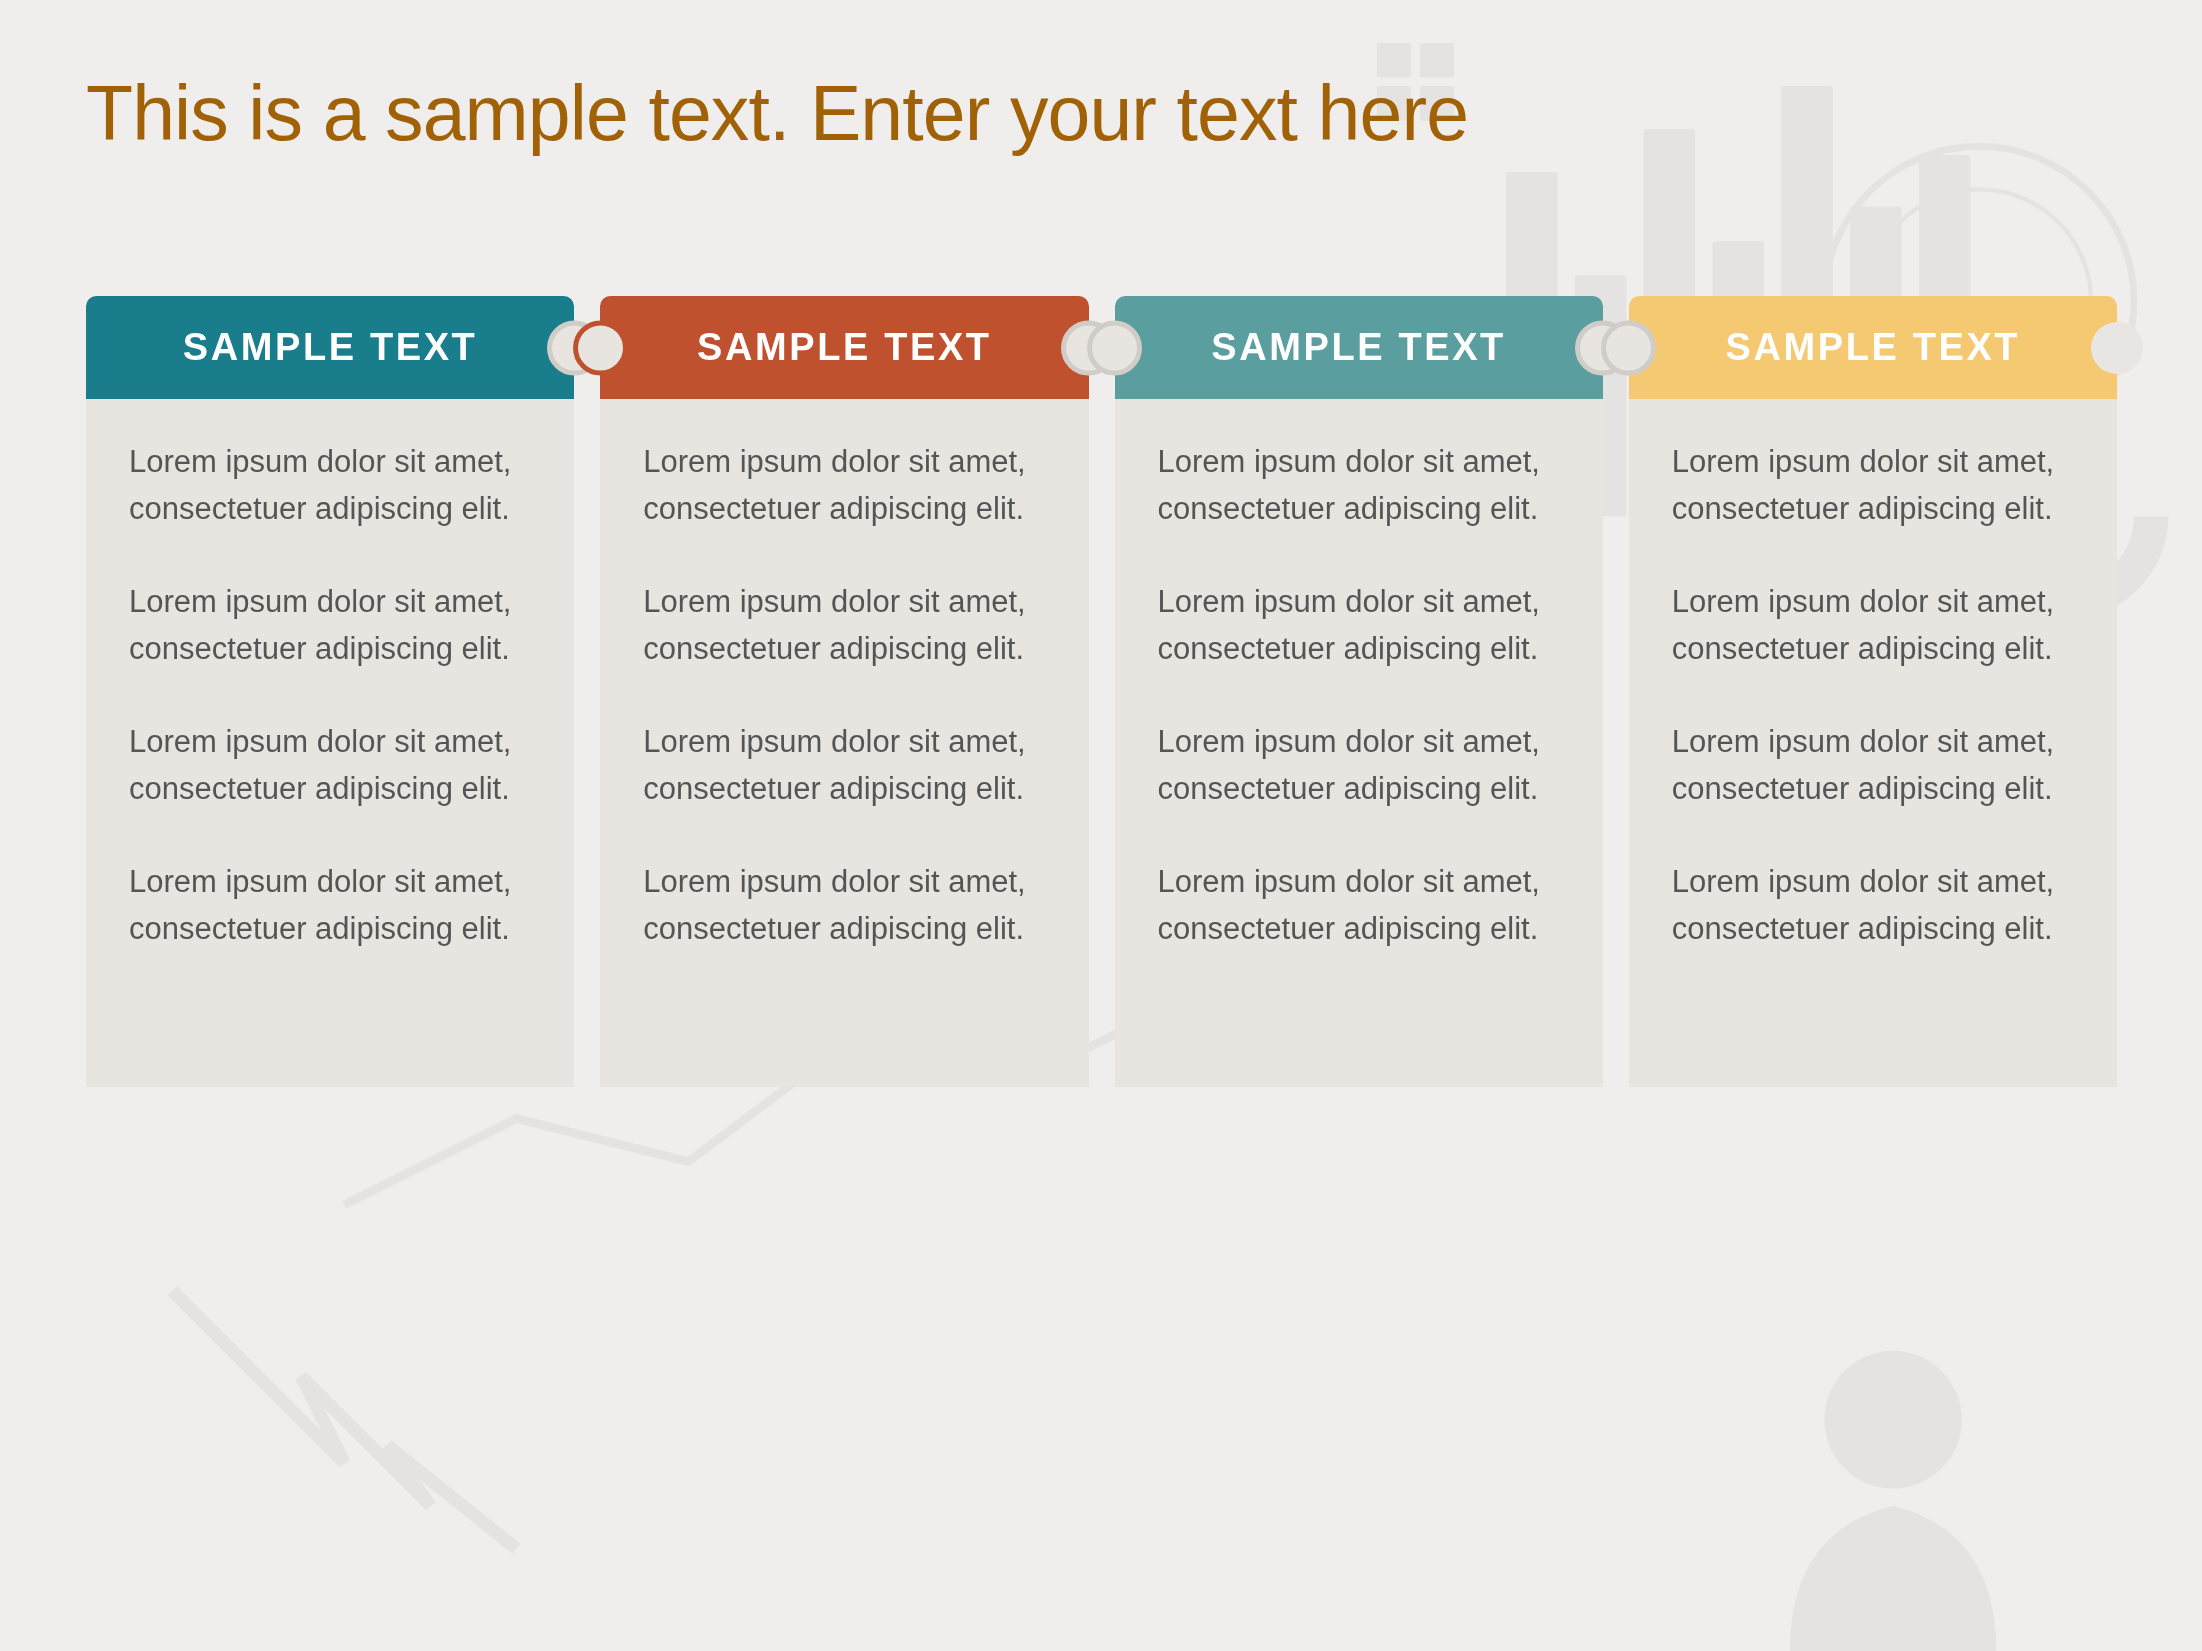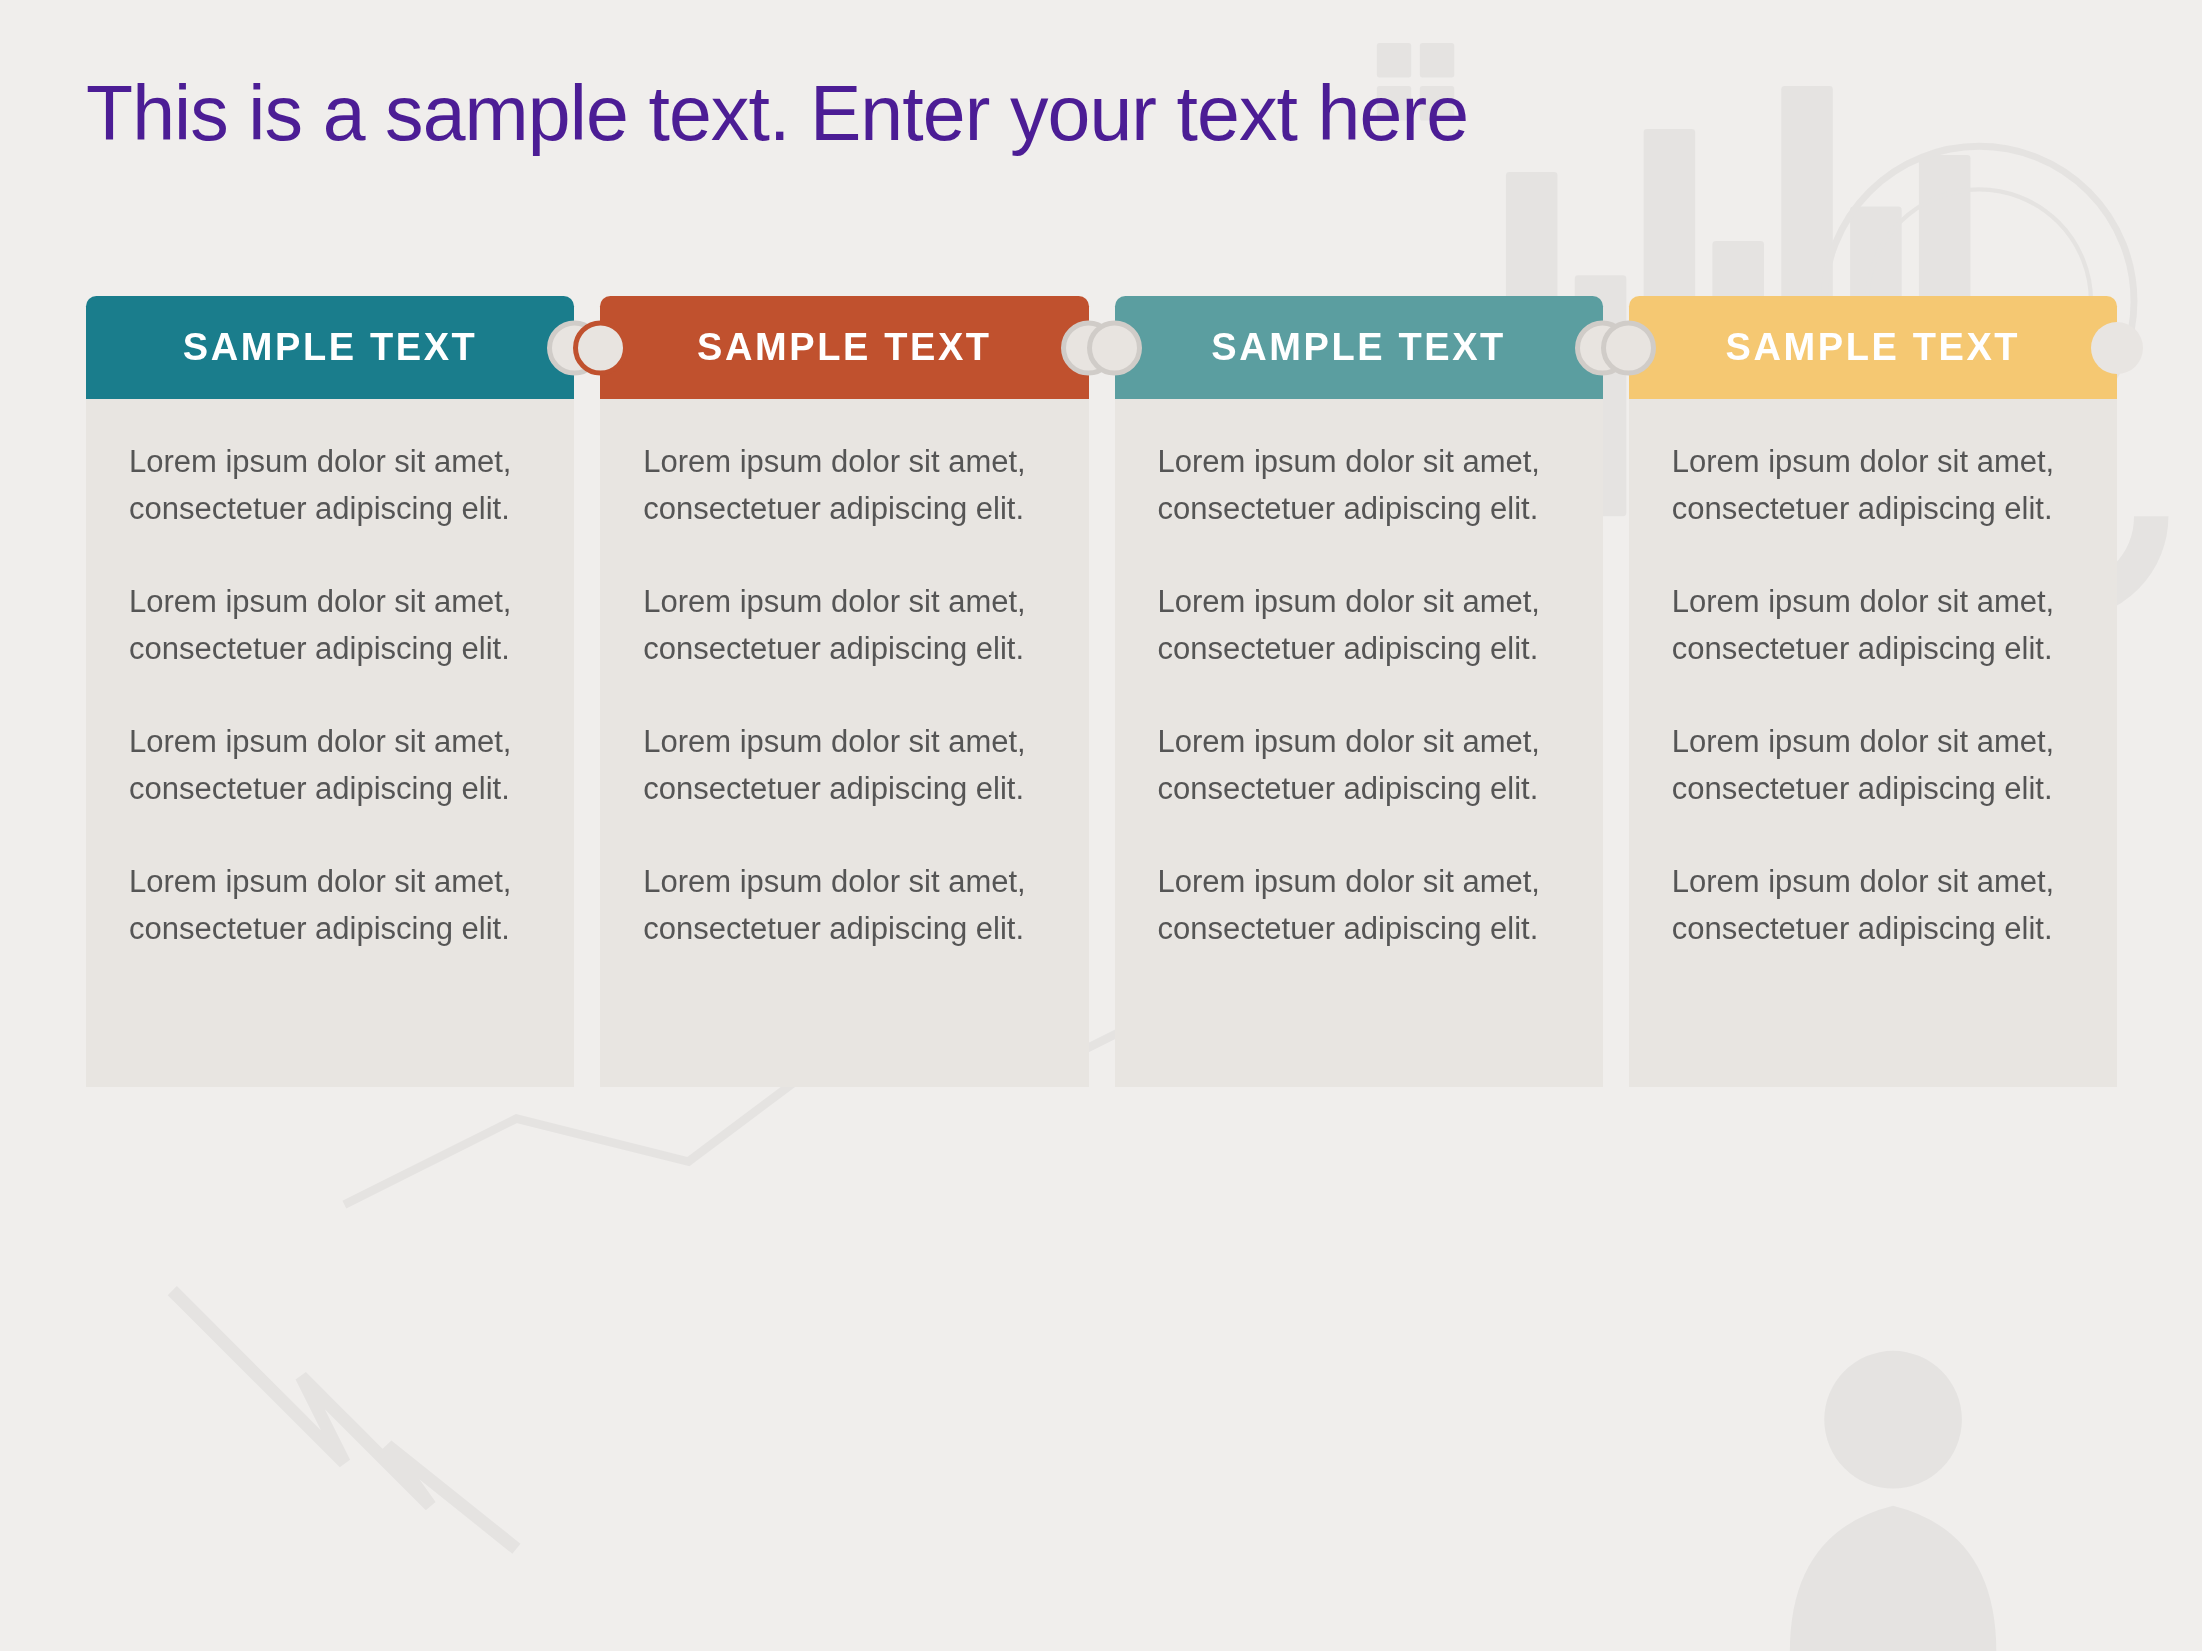--- a/index.html
+++ b/index.html
@@ -28,21 +28,21 @@
 
     .content-wrapper {
       position: relative;
       z-index: 1;
       padding: 69px 86px;
     }
 
     .main-title {
       font-size: 77px;
       font-weight: 400;
-      color: #4c1d95;
+      color: #a16207;
       margin-bottom: 138px;
       letter-spacing: -0.9px;
     }
 
     .columns-container {
       display: flex;
       gap: 0;
       align-items: flex-start;
       position: relative;
     }

